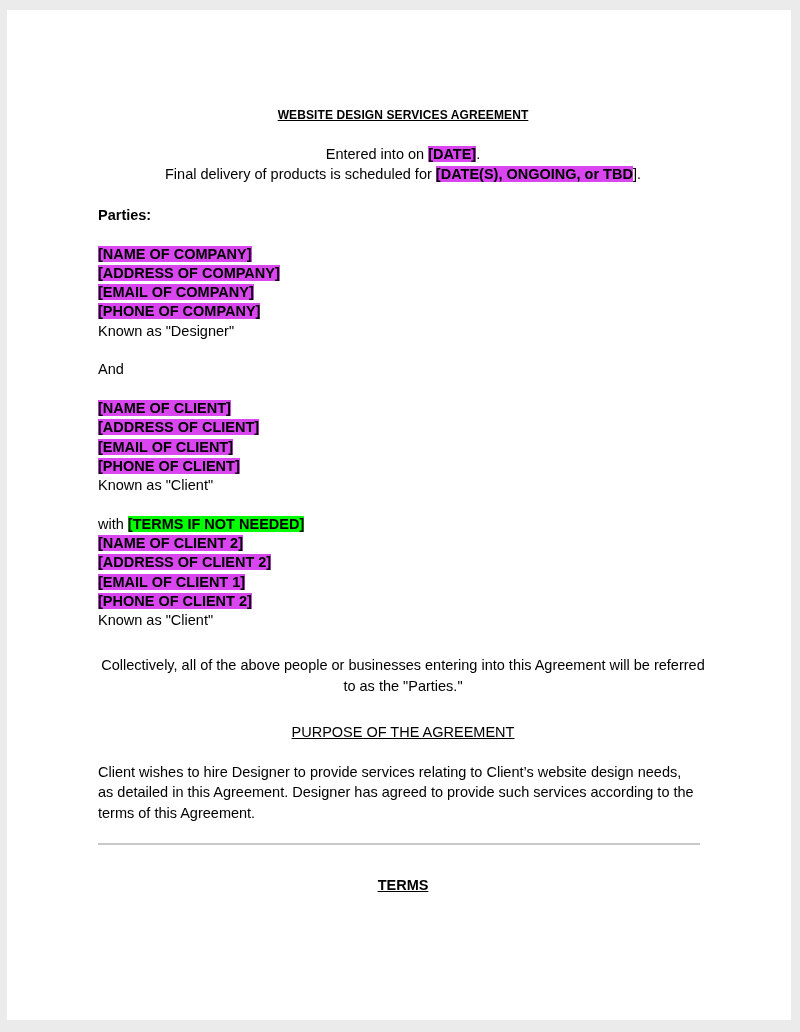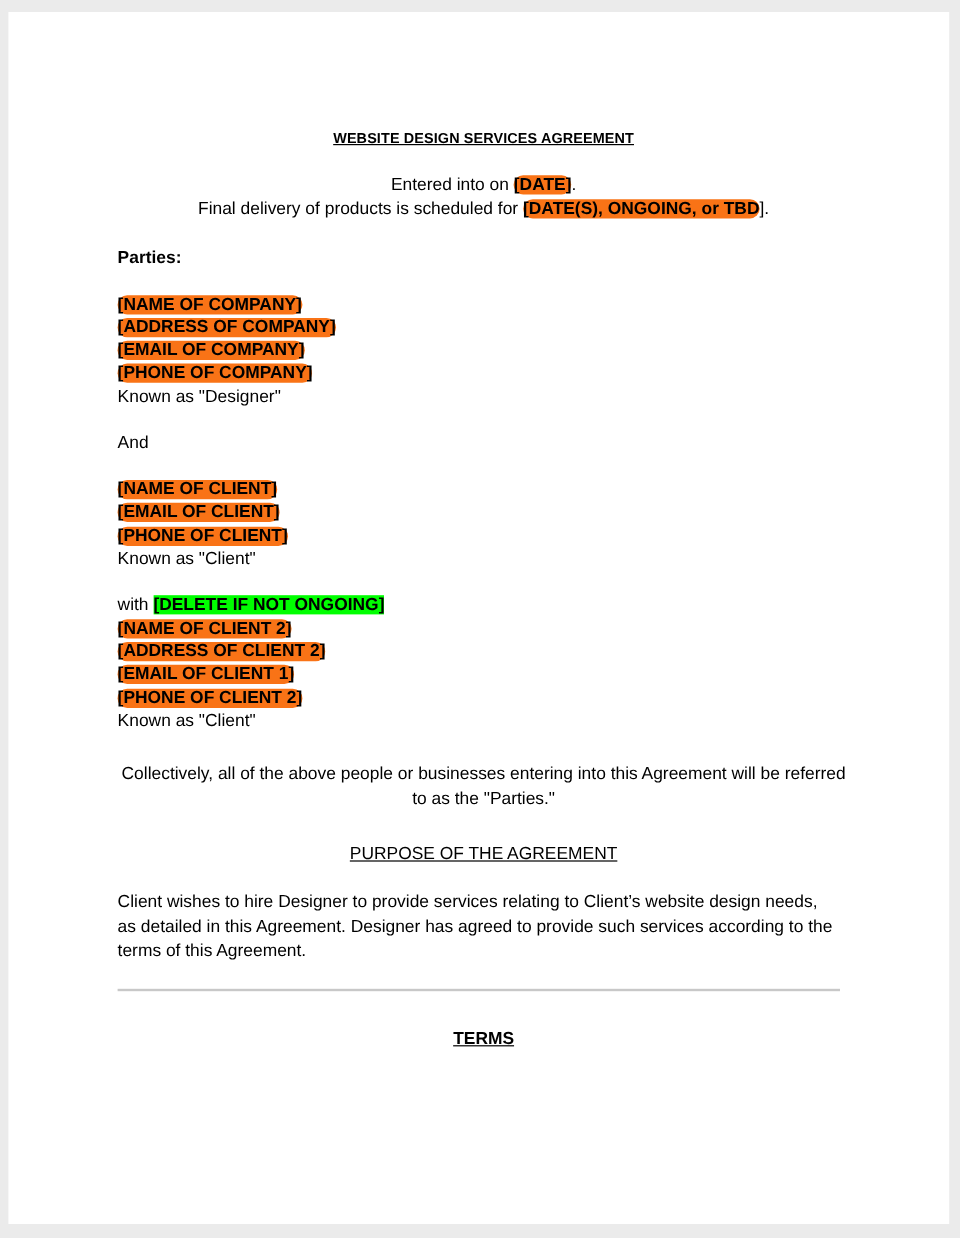--- a/index.html
+++ b/index.html
@@ -43,23 +43,22 @@
   .center-line {
     text-align: center;
     font-size: 14.5px;
     color: #000;
     line-height: 19.5px;
   }
   .intro-block {
     margin-top: 23px;
   }
   .hl-y {
-    background: #f97316;
+    background: #d946ef;
     font-weight: bold;
-    border-radius: 8px;
   }
   .hl-g {
     background: #00ff00;
     font-weight: bold;
   }
   .left-line {
     text-align: left;
     font-size: 14.5px;
     color: #000;
     line-height: 19.3px;
@@ -147,29 +146,30 @@
     </div>
 
     <div class="spacer-line"></div>
 
     <div class="left-line">And</div>
 
     <div class="spacer-line"></div>
 
     <div class="block-tight">
       <div class="left-line"><span class="hl-y">[NAME OF CLIENT]</span></div>
+      <div class="left-line"><span class="hl-y">[ADDRESS OF CLIENT]</span></div>
       <div class="left-line"><span class="hl-y">[EMAIL OF CLIENT]</span></div>
       <div class="left-line"><span class="hl-y">[PHONE OF CLIENT]</span></div>
       <div class="left-line">Known as "Client"</div>
     </div>
 
     <div class="spacer-line"></div>
 
     <div class="block-tight">
-      <div class="left-line"><span>with </span><span class="hl-g">[DELETE IF NOT ONGOING]</span></div>
+      <div class="left-line"><span>with </span><span class="hl-g">[TERMS IF NOT NEEDED]</span></div>
       <div class="left-line"><span class="hl-y">[NAME OF CLIENT 2]</span></div>
       <div class="left-line"><span class="hl-y">[ADDRESS OF CLIENT 2]</span></div>
       <div class="left-line"><span class="hl-y">[EMAIL OF CLIENT 1]</span></div>
       <div class="left-line"><span class="hl-y">[PHONE OF CLIENT 2]</span></div>
       <div class="left-line">Known as "Client"</div>
     </div>
 
     <div class="collective">Collectively, all of the above people or businesses entering into this Agreement will be referred to as the "Parties."</div>
 
     <div class="section-head"><span class="u">PURPOSE OF THE AGREEMENT</span></div>

